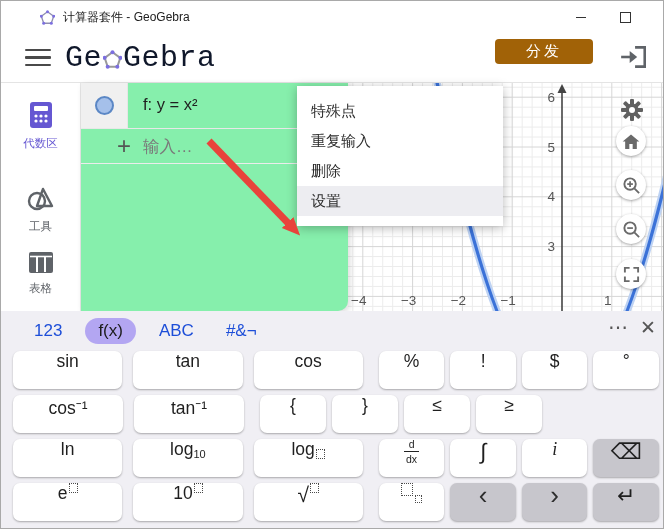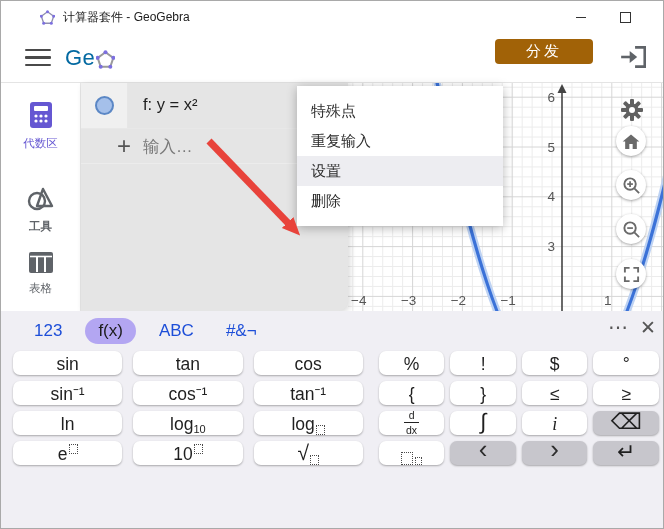--- a/index.html
+++ b/index.html
@@ -13,42 +13,42 @@
   .tb-controls{position:absolute;right:0;top:0;height:32px;display:flex;}
   .tb-btn{width:45px;height:32px;display:flex;align-items:center;justify-content:center;color:#222;}
   .gl-min{width:10px;height:1px;background:#333;}
   .gl-max{width:9px;height:9px;border:1px solid #333;}
   .gl-close{font-size:12px;}
   
   .header{position:absolute;left:0;top:32px;width:664px;height:50px;background:#fff;
           border-bottom:1px solid #e4e4e4;box-sizing:border-box;display:flex;align-items:center;}
   .hamburger{margin-left:24px;width:26px;height:18px;display:flex;flex-direction:column;justify-content:space-between;cursor:pointer;}
   .hamburger span{display:block;height:2.4px;background:#4a4a4a;border-radius:1px;}
-  .logo{margin-left:14px;font-size:22px;color:#0369a1;letter-spacing:.5px;display:flex;align-items:center;}
+  .logo{margin-left:14px;font-size:30px;color:#0f172a;letter-spacing:.5px;display:flex;align-items:center;font-family:Liberation Mono, monospace;}
   .logo svg{margin:3px 1px 0 1px;}
   .mode-pill{margin-left:18px;height:36px;border:1px solid #cfcfcf;border-radius:18px;background:#fff;
              display:flex;align-items:center;padding:0 14px 0 12px;cursor:pointer;}
   .mode-pill .label{font-size:16px;color:#424242;margin:0 10px 0 8px;}
   .caret{width:0;height:0;border-left:5px solid transparent;border-right:5px solid transparent;border-top:6px solid #6a6a6a;}
   .share-btn{position:absolute;right:72px;top:6px;width:98px;height:25px;background:#a16207;color:#fff;
              border:none;border-radius:4px;font-size:15px;letter-spacing:3px;font-family:inherit;cursor:pointer;}
   .signin{position:absolute;right:16px;top:10px;width:30px;height:28px;cursor:pointer;}
   
   .sidebar{position:absolute;left:0;top:82px;width:80px;height:228px;background:#fff;
            border-right:1px solid #e7e7e7;box-sizing:border-box;}
   .side-item{position:absolute;left:0;width:79px;text-align:center;cursor:pointer;}
   .side-item .lbl{display:block;font-size:11.5px;color:#5f6368;margin-top:3px;}
   .side-item.active .lbl{color:#6557d2;}
   
   #graph-svg{position:absolute;left:347px;top:82px;}
   .gbtn{position:absolute;width:30px;height:30px;border-radius:50%;background:#fff;
         box-shadow:0 1px 3px rgba(0,0,0,.35);display:flex;align-items:center;justify-content:center;cursor:pointer;}
   .gear-btn{position:absolute;left:616px;top:94px;width:30px;height:30px;display:flex;align-items:center;justify-content:center;cursor:pointer;}
   
-  .alg-panel{position:absolute;left:80px;top:82px;width:267px;height:228px;background:#e5e5e5;
+  .alg-panel{position:absolute;left:80px;top:82px;width:267px;height:228px;background:#86efac;
              border-bottom-right-radius:10px;box-shadow:2px 2px 6px rgba(0,0,0,.15);}
   .alg-row1{position:absolute;left:0;top:0;width:100%;height:46px;border-bottom:1px solid #e8e8e8;box-sizing:border-box;}
   .alg-row2{position:absolute;left:0;top:46px;width:100%;height:35px;border-bottom:1px solid #ececec;box-sizing:border-box;cursor:text;}
   .marker-cell{position:absolute;left:0;top:0;width:46px;height:45px;background:#f0f0f0;
                border-right:1px solid #e6e6e6;display:flex;align-items:center;justify-content:center;}
   .marker-circle{width:19px;height:19px;border-radius:50%;background:#a5c0ea;border:2px solid #5b87c5;box-sizing:border-box;}
   .expr{position:absolute;left:62px;top:12px;font-size:16.5px;color:#1f1f1f;}
   .plus{position:absolute;left:36px;top:3px;font-size:24px;color:#555;font-weight:300;}
   .placeholder{position:absolute;left:62px;top:7px;font-size:16.5px;color:#7a7a7a;}
   
@@ -59,22 +59,22 @@
   
   #arrow-svg{position:absolute;left:190px;top:132px;z-index:6;pointer-events:none;}
   
   .keyboard{position:absolute;left:0;top:310px;width:664px;height:219px;background:#f0eff4;z-index:4;}
   .kb-tabs{position:relative;height:40px;display:flex;align-items:center;padding-left:24px;}
   .kb-tab{font-size:17px;color:#1d4ed8;margin-right:14px;padding:3px 9px;cursor:pointer;}
   .kb-tab.pill{background:#b3a6f2;border-radius:15px;padding:3px 13px;color:#1c1c1c;}
   .kb-more{position:absolute;right:36px;top:4px;font-size:20px;color:#555;letter-spacing:1px;cursor:pointer;}
   .kb-close{position:absolute;right:9px;top:5px;font-size:19px;color:#555;cursor:pointer;}
   .krow{display:flex;padding-left:12px;margin-bottom:6px;}
-  .key{height:24px;width:66px;margin-right:6px;background:#fff;border-radius:7px;
-       box-shadow:0 1px 2px rgba(0,0,0,.3);display:flex;align-items:flex-end;justify-content:center;
+  .key{height:38px;width:66px;margin-right:6px;background:#fff;border-radius:7px;
+       box-shadow:0 1px 2px rgba(0,0,0,.3);display:flex;align-items:flex-start;justify-content:center;
        font-size:17.5px;color:#1f1f1f;cursor:pointer;user-select:none;}
   .key.wide{width:110px;margin-right:11px;}
   .key.gap{margin-left:5px;}
   .key.gray{background:#c7c6cc;}
   .key .italic{font-style:italic;font-family:"Liberation Serif",serif;font-size:18px;}
   .key .big{font-size:22px;}
   .subtxt{font-size:11px;margin-top:9px;}
   .dbox{display:inline-block;width:7px;height:8px;border:1.4px dotted #4a4a4a;}
   .dsup{margin-bottom:11px;margin-left:1px;}
   .dsub{margin-top:10px;margin-left:1px;}
@@ -121,20 +121,21 @@
     <div class="logo">
       <span>Ge</span>
       <svg width="19" height="19" viewBox="0 0 17 17">
         <polygon points="8.5,2 15.5,7 12.8,15 4.2,15 1.5,7" fill="none" stroke="#9a9a9a" stroke-width="1.8"></polygon>
         <circle cx="8.5" cy="2" r="1.8" fill="#7c6fe0"></circle>
           <circle cx="15.5" cy="7" r="1.8" fill="#7c6fe0"></circle>
         <circle cx="12.8" cy="15" r="1.8" fill="#7c6fe0"></circle>
           <circle cx="4.2" cy="15" r="1.8" fill="#7c6fe0"></circle>
         <circle cx="1.5" cy="7" r="1.8" fill="#7c6fe0"></circle>
       </svg>
+      <span>Gebra</span>
     </div>
     <button class="share-btn">分发</button>
     <svg class="signin" viewBox="0 0 28 26">
       <path d="M15,4 H24 V22 H15" fill="none" stroke="#5f6368" stroke-width="2.4"></path>
       <line x1="2" y1="13" x2="13" y2="13" stroke="#5f6368" stroke-width="2.4"></line>
       <polygon points="10,7.5 17,13 10,18.5" fill="#5f6368"></polygon>
     </svg>
   </div>
 
   <svg id="graph-svg" width="317" height="228">
@@ -259,21 +260,21 @@
           <circle cx="7" cy="15" r="1.6"></circle>
             <circle cx="12" cy="15" r="1.6"></circle>
             <circle cx="17" cy="15" r="1.6"></circle>
           <circle cx="7" cy="20" r="1.6"></circle>
             <circle cx="12" cy="20" r="1.6"></circle>
             <circle cx="17" cy="20" r="1.6"></circle>
         </g>
       </svg>
       <span class="lbl">代数区</span>
     </div>
-    <div class="side-item" style="top:103px;font-weight:bold;">
+    <div class="side-item" style="top:103px;">
       <svg width="28" height="26" viewBox="0 0 28 26">
         <circle cx="10" cy="15" r="8" fill="none" stroke="#5f6368" stroke-width="2.4"></circle>
         <path d="M16,3 L25,20 H10 Z" fill="none" stroke="#5f6368" stroke-width="2.4" stroke-linejoin="round"></path>
       </svg>
       <span class="lbl">工具</span>
     </div>
     <div class="side-item" style="top:168px;">
       <svg width="26" height="23" viewBox="0 0 26 23">
         <rect x="1" y="1" width="24" height="21" rx="2" fill="#5f6368"></rect>
         <line x1="9" y1="5" x2="9" y2="21" stroke="#fff" stroke-width="2"></line>
@@ -293,22 +294,22 @@
     </div>
     <div class="alg-row2">
       <span class="plus">+</span>
       <span class="placeholder">输入…</span>
     </div>
   </div>
 
   <div class="ctx-menu">
     <div class="ctx-item">特殊点</div>
     <div class="ctx-item">重复输入</div>
+    <div class="ctx-item">删除</div>
     <div class="ctx-item highlight">设置</div>
-    <div class="ctx-item">删除</div>
   </div>
 
   <svg id="arrow-svg" width="130" height="115">
     <defs>
       <marker id="ah" markerUnits="userSpaceOnUse" markerWidth="20" markerHeight="18" refX="2" refY="8" orient="auto">
         <path d="M0,0 L18,8 L0,16 Z" fill="#e8433b"></path>
       </marker>
     </defs>
     <line x1="18" y1="8" x2="98" y2="91" stroke="#e8433b" stroke-width="7" marker-end="url(#ah)"></line>
   </svg>
@@ -341,23 +342,20 @@
           </div>
           <div class="key">
             <span>$</span>
           </div>
           <div class="key">
             <span>°</span>
           </div>
         </div>
         <div class="krow">
           <div class="key wide">
-            <span>sin⁻¹</span>
-          </div>
-          <div class="key wide">
             <span>cos⁻¹</span>
           </div>
           <div class="key wide">
             <span>tan⁻¹</span>
           </div>
           <div class="key gap">
             <span>{</span>
           </div>
           <div class="key">
             <span>}</span>

